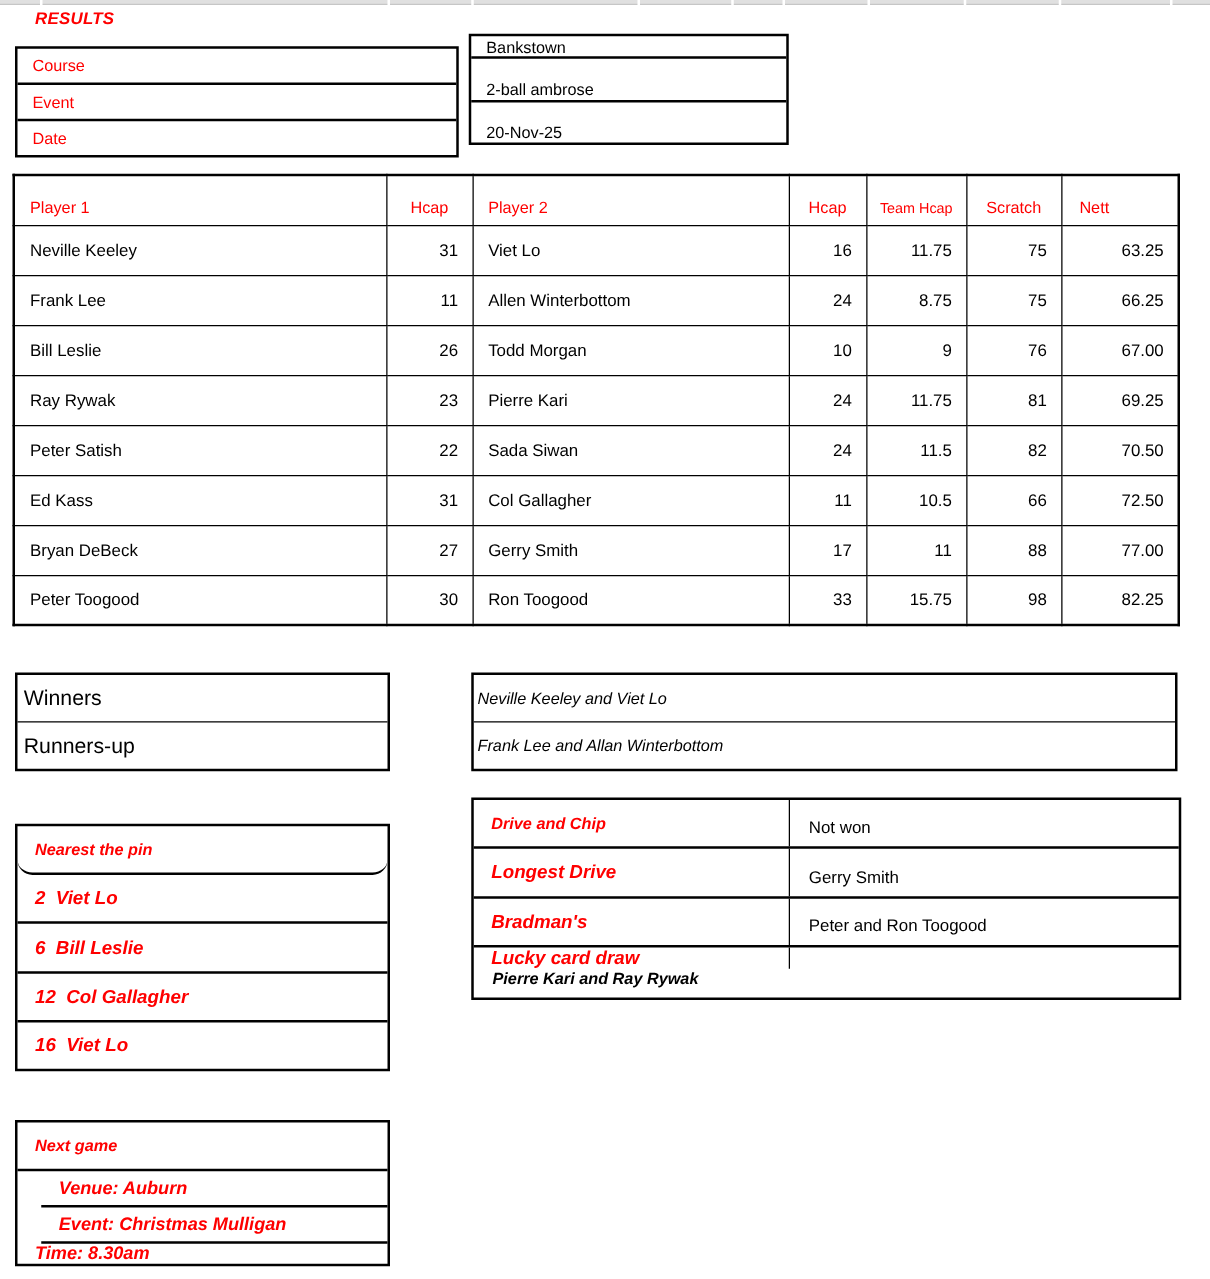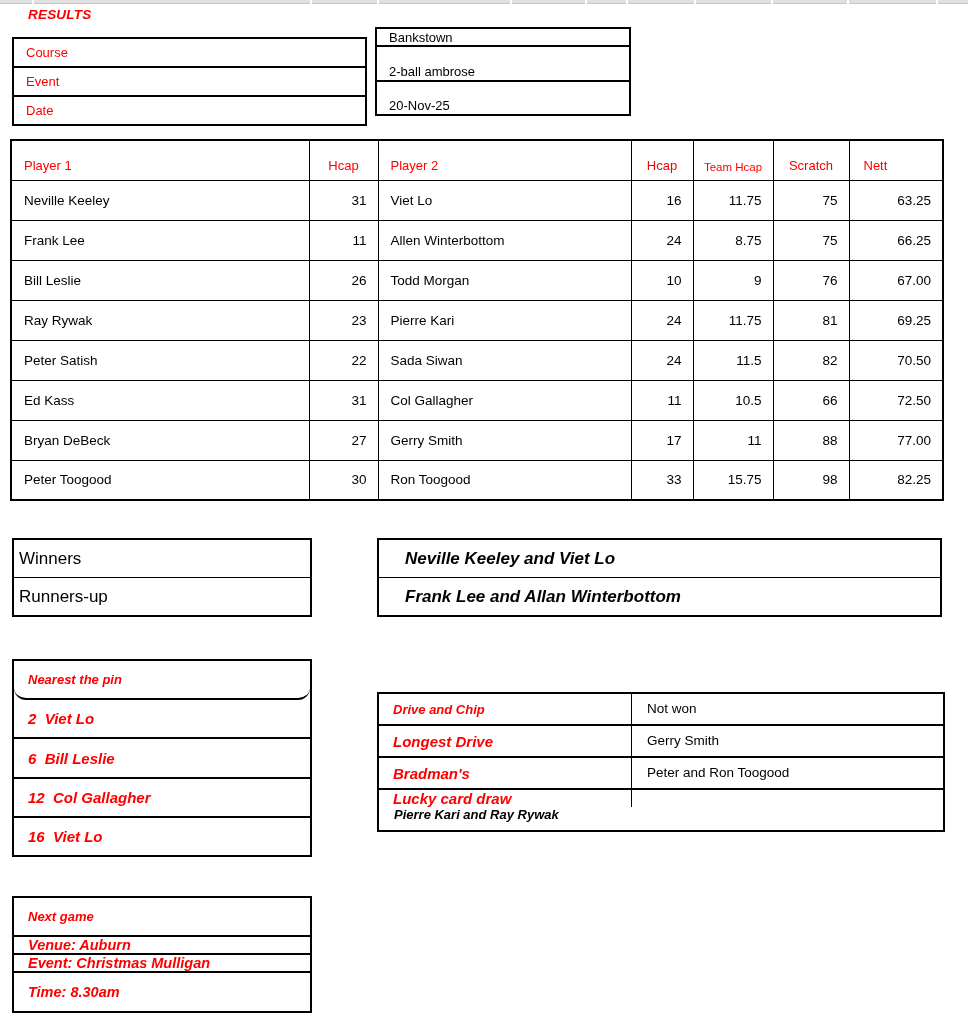--- a/index.html
+++ b/index.html
@@ -65,37 +65,37 @@
   
   .placings-labels { left:12px;  top:538px; width:300px; height:79px; }
   .placings-values { left:377px; top:538px; width:565px; height:79px; }
   .p-row {
     flex:1 1 0; border-bottom:1.5px solid #000;
     display:flex; align-items:center;
   }
   .p-row:last-child { border-bottom:none; }
   .placings-labels .p-row { font-size:17px; padding-left:5px; }
   .placings-values .p-row {
-    font-size:17px; padding-left:26px;
-    font-style:italic; font-weight:700;
+    font-size:13px; padding-left:3px;
+    font-style:italic; font-weight:400;
   }
 
   
   .ntp { left:12px; top:659px; width:300px; height:198px; }
   .ntp-row {
     flex:1 1 0; border-bottom:2px solid #000;
     display:flex; align-items:center; padding-left:14px;
     color:var(--accent-red,#fe0000); font-weight:bold; font-style:italic;
     font-size:15px; white-space:pre;
   }
   .ntp-row:last-child { border-bottom:none; }
   .ntp-row.ntp-title { font-size:13px;border-radius:12px; }
 
   
-  .novelties { left:377px; top:692px; width:568px; height:140px; }
+  .novelties { left:377px; top:638px; width:568px; height:162px; }
   .nov-row { flex:1 1 0; border-bottom:2px solid #000; display:flex; }
   .nov-row:last-child { border-bottom:none;flex-direction:column; }
   .nov-label {
     width:253px; border-right:1.5px solid #000;
     display:flex; align-items:center; padding-left:14px;
     color:var(--accent-red,#fe0000); font-weight:bold; font-style:italic;
     font-size:15px;
   }
   .nov-row:first-child .nov-label { font-size:13px; }
   .nov-value {
@@ -107,21 +107,21 @@
   
   .nextgame { left:12px; top:896px; width:300px; height:117px; }
   .ng-row {
     border-bottom:2px solid #000;
     display:flex; align-items:center; padding-left:14px;
     color:var(--accent-red,#fe0000); font-weight:bold; font-style:italic;
     font-size:14.5px;
   }
   .ng-row:last-child { border-bottom:none; flex:1; }
   .ng-row.ng-title { height:39px; font-size:13px; }
-  .ng-row.ng-mid { height:18px; }
+  .ng-row.ng-mid { height:29px;margin-left:19px; }
 </style>
 </head>
 <body>
 
 <div class="page">
 
   <div class="grid-strip">
     <i style="left:32px"></i>
       <i style="left:310px"></i>
       <i style="left:377px"></i>

